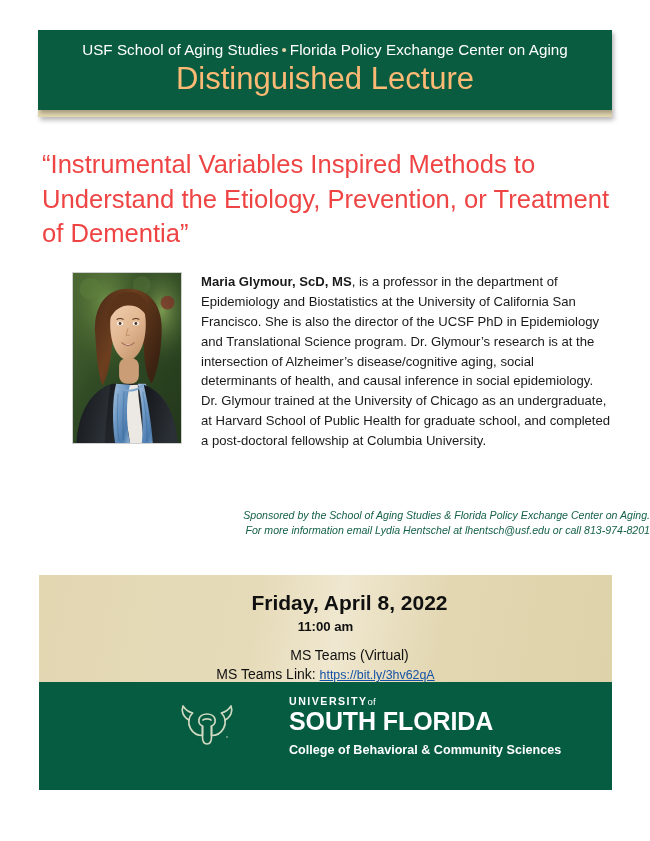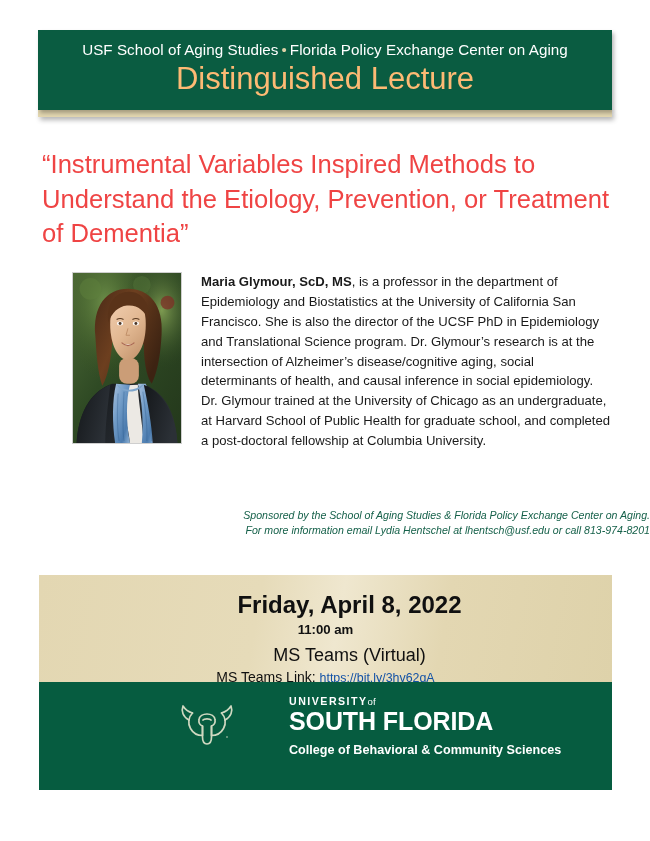--- a/index.html
+++ b/index.html
@@ -128,37 +128,37 @@
     left: 39px;
     top: 575px;
     width: 573px;
     height: 107px;
     background: linear-gradient(100deg,#e3d7b2 0%,#e6dbb9 38%,#efe7cf 52%,#e3d7b2 70%,#ded2aa 100%);
     box-sizing: border-box;
     padding-top: 16px;
     text-align: center;
   }
   .event-date {
-    font-size: 24px;
+    font-size: 21px;
     font-weight: 700;
     color: #101010;
     line-height: 1.18;
     margin-left: 48px;
   }
   .event-time {
     font-size: 13.2px;
     font-weight: 700;
     color: #101010;
     margin-top: 3px;
     line-height: 1.2;
   }
   .event-platform {
-    font-size: 18px;
+    font-size: 14px;
     color: #101010;
-    margin-top: 6px;
+    margin-top: 12px;
     line-height: 1.25;
     padding-left: 48px;
   }
   .event-linkrow {
     font-size: 14px;
     color: #101010;
     margin-top: 2px;
     line-height: 1.25;
   }
   .event-link {

